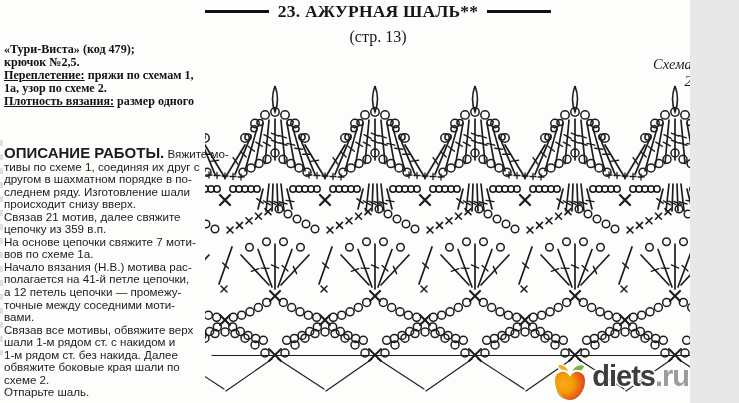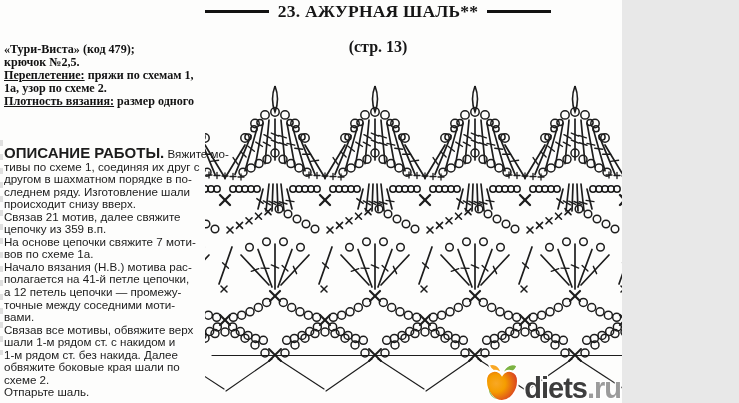--- a/index.html
+++ b/index.html
@@ -1,39 +1,39 @@
 <!DOCTYPE html>
 <html><head>
 <meta charset="utf-8">
 <style>
   html,body{margin:0;padding:0;background:#e8e8e8;}
-  #page{position:relative;width:622px;height:403px;background:#fdfdfc;overflow:hidden;
+  #page{position:relative;width:690px;height:403px;background:#fdfdfc;overflow:hidden;
         font-family:"Liberation Serif",serif;color:#161616;}
   
   .title-wrap{position:absolute;left:28px;top:1px;width:700px;text-align:center;}
   .title-line{display:flex;align-items:center;justify-content:center;gap:9px;}
   .rule{display:inline-block;width:64px;height:0;border-top:3px solid #121212;}
   h1{margin:0;font-size:17.5px;font-weight:bold;font-family:"Liberation Serif",serif;letter-spacing:.2px;}
-  .subtitle{font-size:16px;font-weight:bold;margin-top:16px;line-height:17px;}
+  .subtitle{font-size:16px;font-weight:normal;margin-top:6px;line-height:17px;}
   
   .materials{position:absolute;left:4px;top:43px;width:212px;
              font:bold 12.1px/13.1px "Liberation Serif",serif;color:#121212;}
   .materials .mline{white-space:pre;}
   .materials .ul{text-decoration:underline;}
   .desc{position:absolute;left:4px;top:147px;width:214px;
         font:11.6px/12.55px "Liberation Sans",sans-serif;color:#1c1c1c;white-space:pre;}
   .desc .head{font-weight:bold;font-size:15px;}
   
   .schema-label{position:absolute;left:653px;top:56px;font:italic 14.5px "Liberation Serif",serif;color:#1b1b1b;text-align:right;}
   #chart{position:absolute;left:205px;top:75px;width:534px;height:328px;}
   
   .noise{position:absolute;left:0;top:140px;width:3px;height:215px;opacity:.45;
          background:repeating-linear-gradient(#bbb 0 6px,transparent 6px 14px);}
   
-  .logo{position:absolute;right:1px;bottom:0;display:flex;align-items:flex-end;gap:1px;z-index:5;}
+  .logo{position:absolute;right:1px;bottom:0;display:flex;align-items:flex-start;gap:1px;z-index:5;}
   .logo-text{font:bold 29px/30px "Liberation Sans",sans-serif;letter-spacing:-1px;
              text-shadow:0 0 2px #fff,0 0 3px #fff,1px 1px 0 #fff,-1px -1px 0 #fff,1px -1px 0 #fff,-1px 1px 0 #fff,0 0 5px #fff;}
   .logo-site{color:#3d3d3d;}
   .logo-tld{color:#9b9b9b;}
 </style>
 </head>
 <body>
 
 <div id="page">
   <div class="noise"></div>

